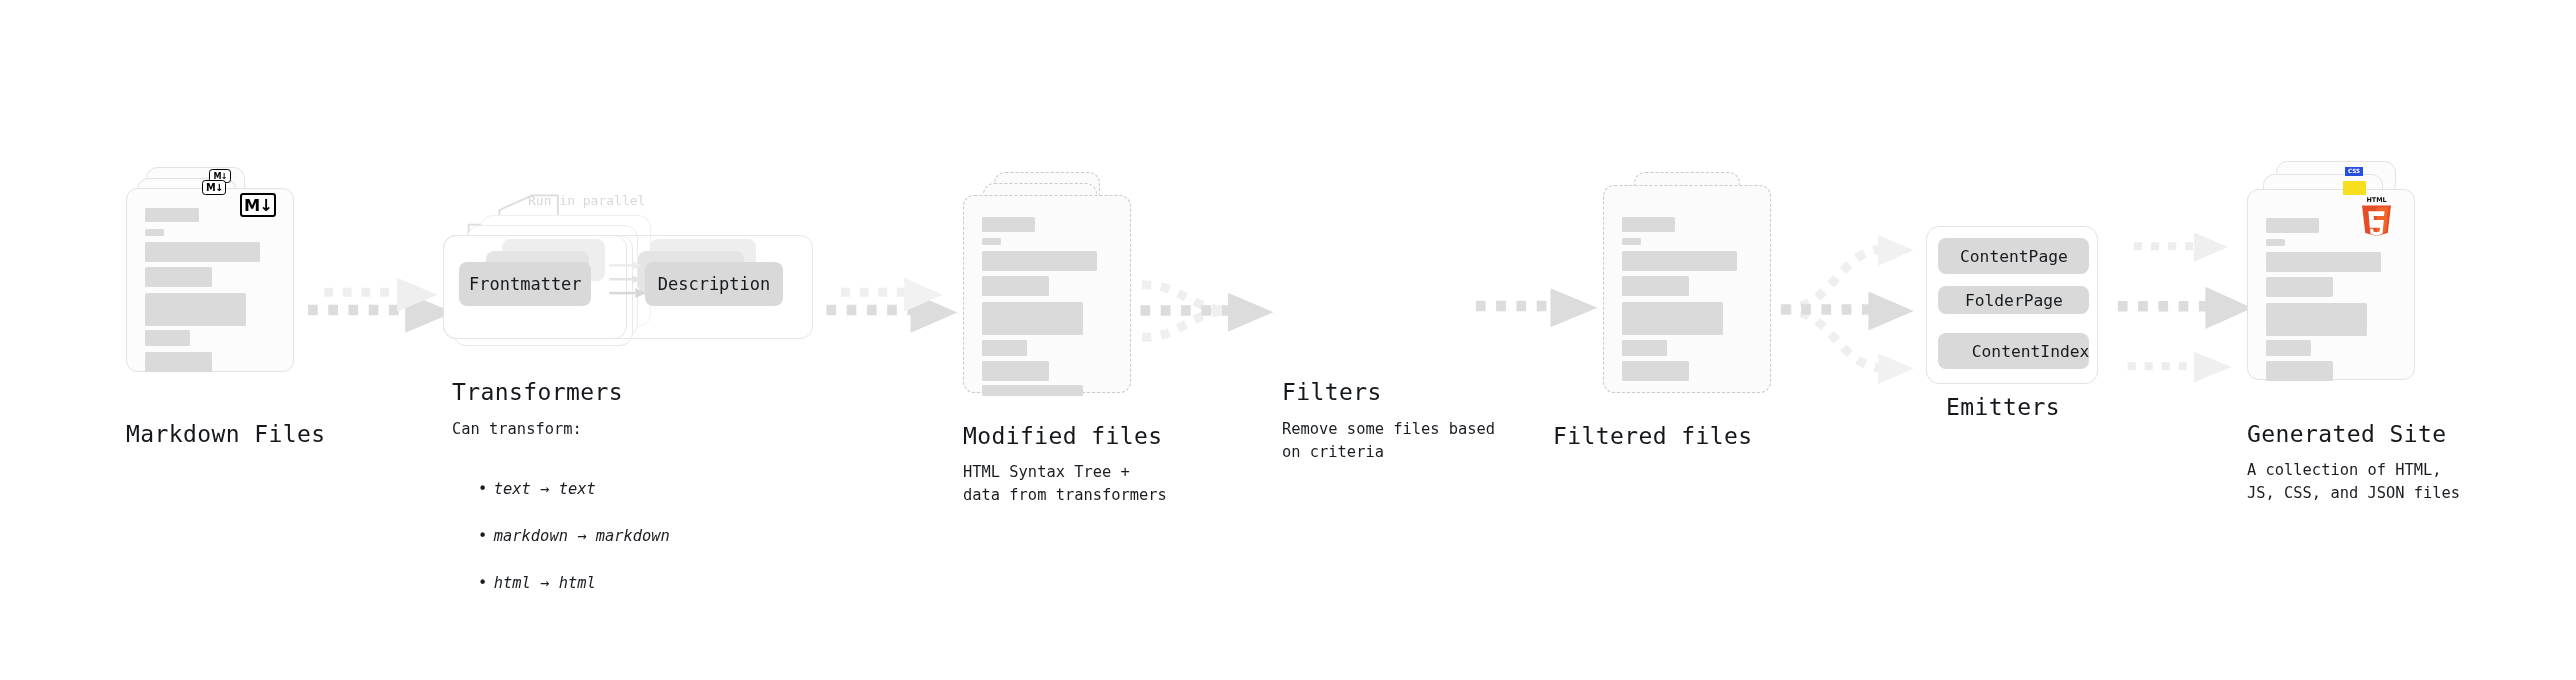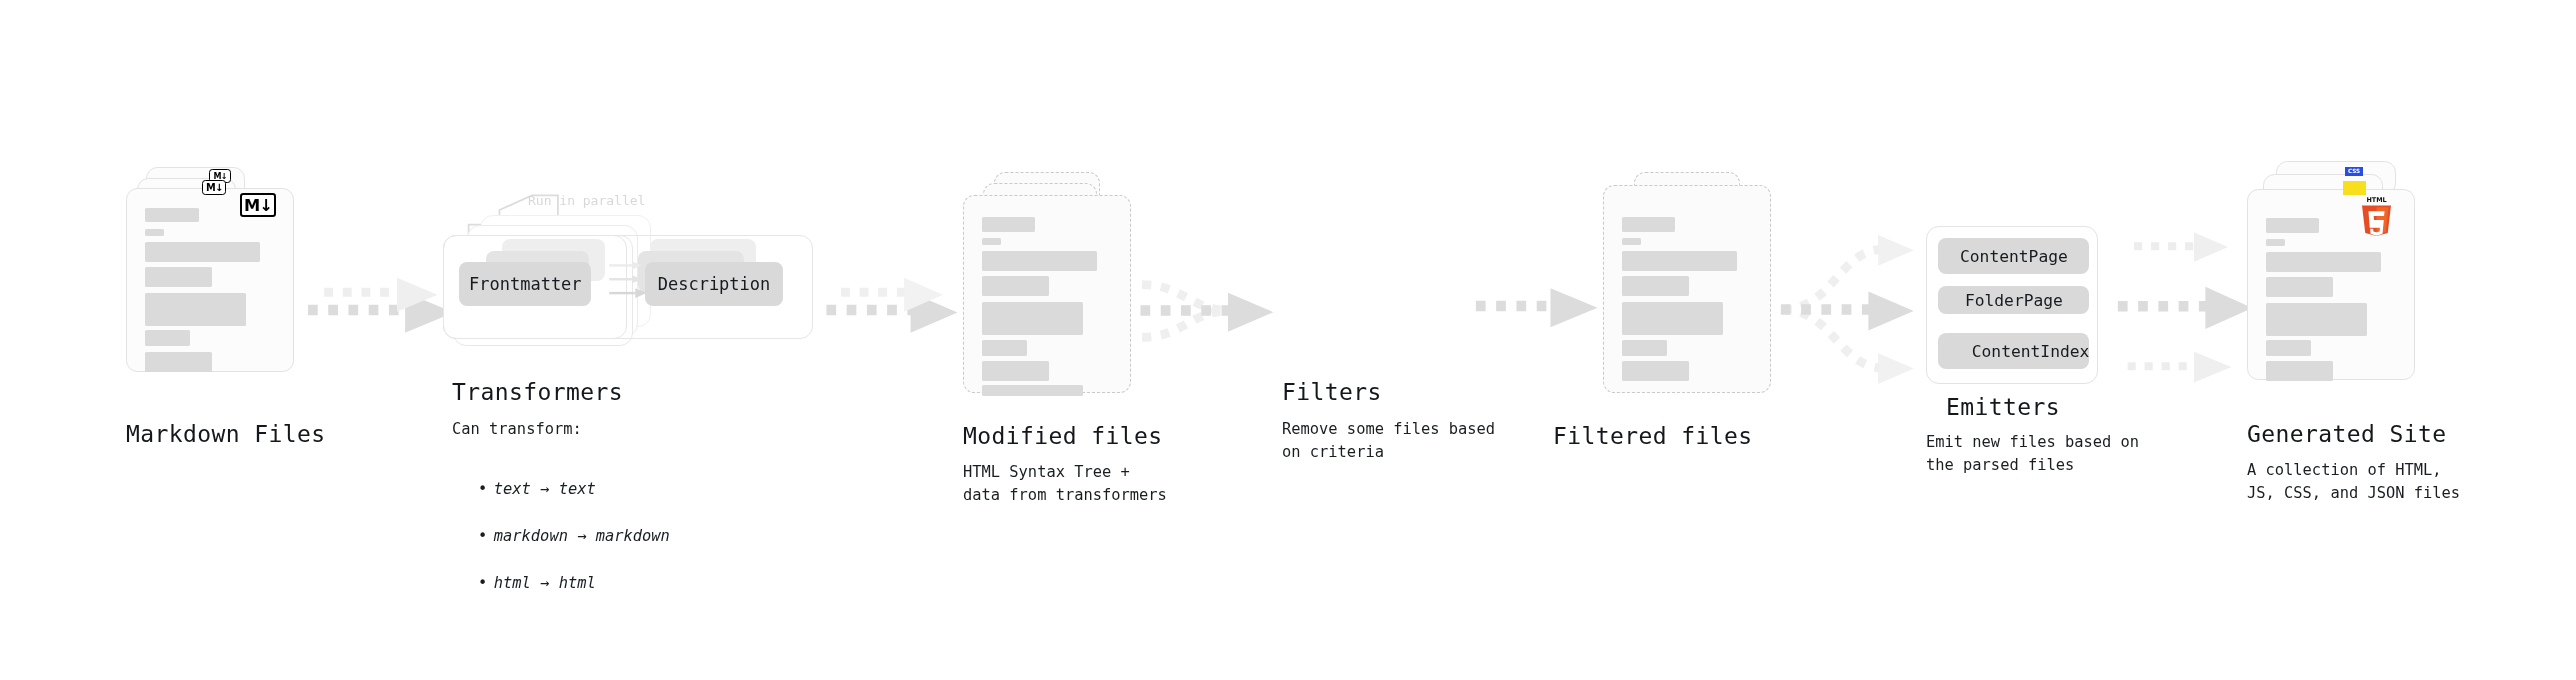--- a/index.html
+++ b/index.html
@@ -296,22 +296,20 @@
         <span>ContentPage</span>
       </div>
     <div class="chip" style="left:11.4px; top:59px; width:151px; height:28px; font-size:16.3px;">
         <span>FolderPage</span>
       </div>
     <div class="chip" style="left:11.4px; top:106px; width:151px; height:36px; font-size:16.3px;justify-content:flex-end;">
         <span>ContentIndex</span>
       </div>
   </div>
   <div class="stage-title abs" style="left:1926px; top:394px;margin-left:20px;">Emitters</div>
-  <div class="stage-desc abs" style="left:1926px; top:431px;">Emit new files based on
-the parsed files</div>
 
   <svg class="abs" style="left:2113px; top:228px;" width="154" height="163" viewBox="0 0 190 200">
     <line x1="26" y1="22" x2="104" y2="22" stroke="#ededed" stroke-width="10" stroke-dasharray="10 11"></line>
     <polygon points="100,5 142,23 100,41" fill="#efefef"></polygon>
     <line x1="6" y1="96" x2="120" y2="96" stroke="#dcdcdc" stroke-width="13" stroke-dasharray="12 13"></line>
     <polygon points="114,72 172,98 114,124" fill="#dcdcdc"></polygon>
     <line x1="18" y1="170" x2="104" y2="170" stroke="#ededed" stroke-width="10" stroke-dasharray="10 11"></line>
     <polygon points="100,152 146,171 100,190" fill="#efefef"></polygon>
   </svg>
 

